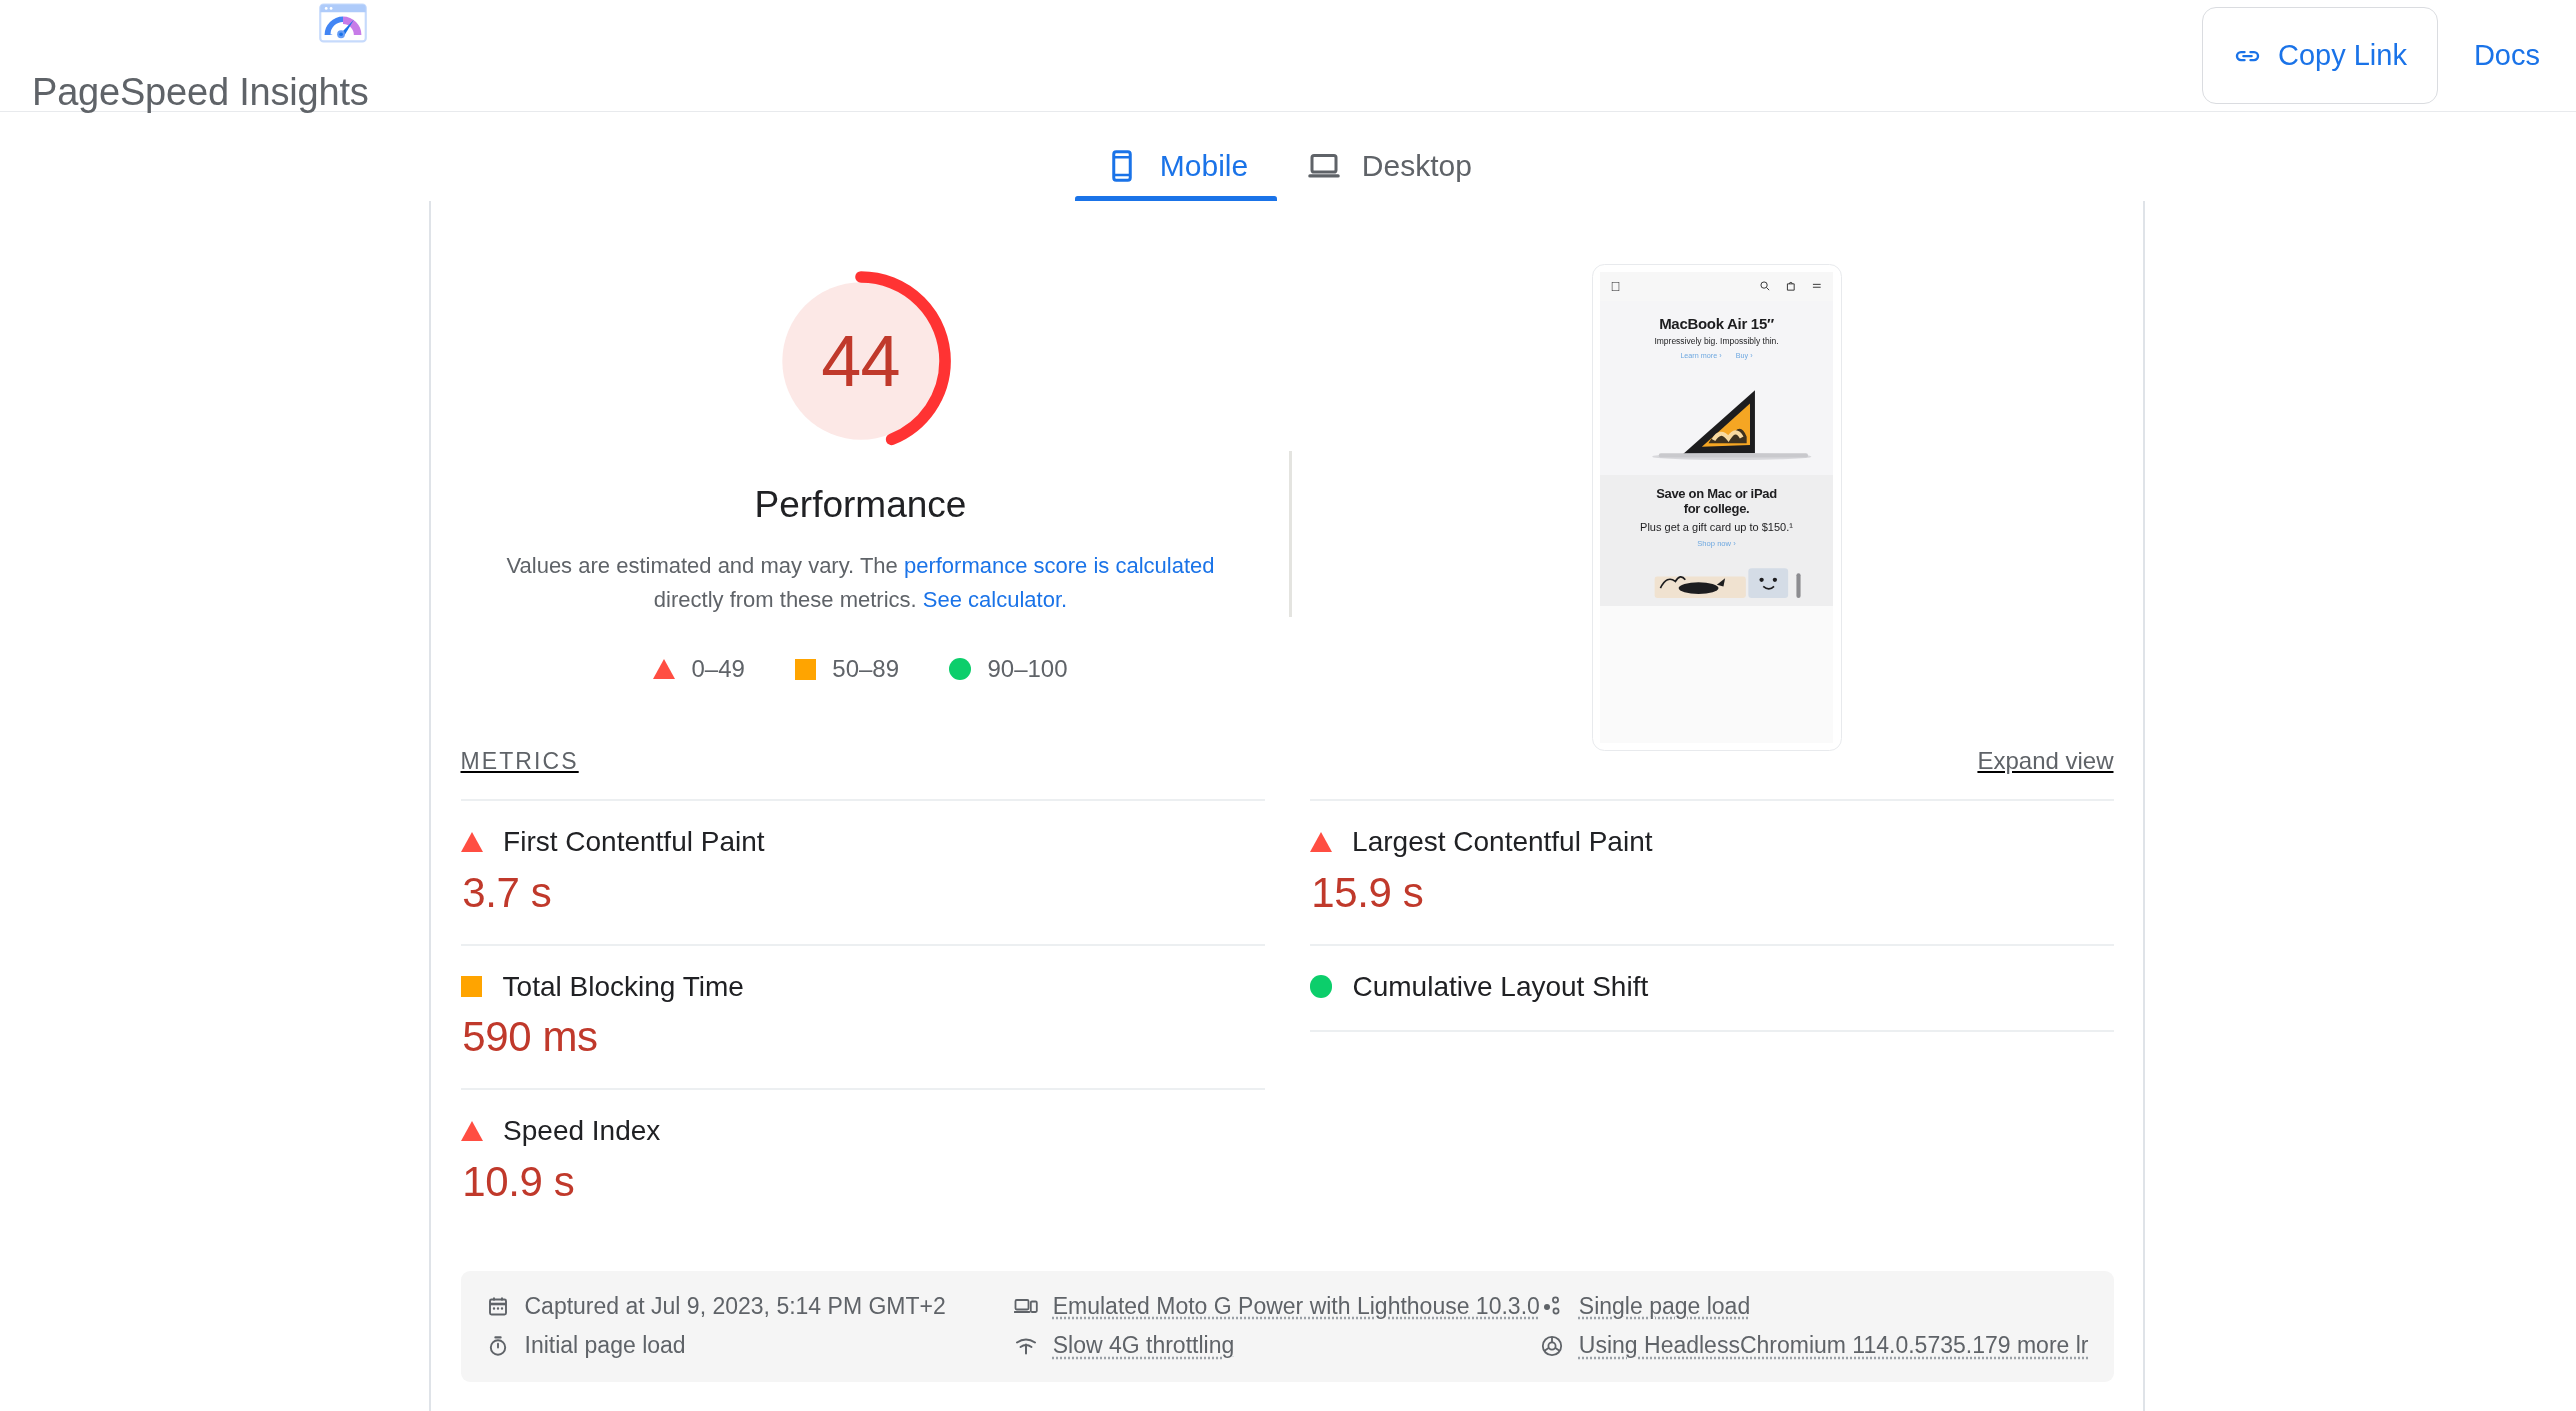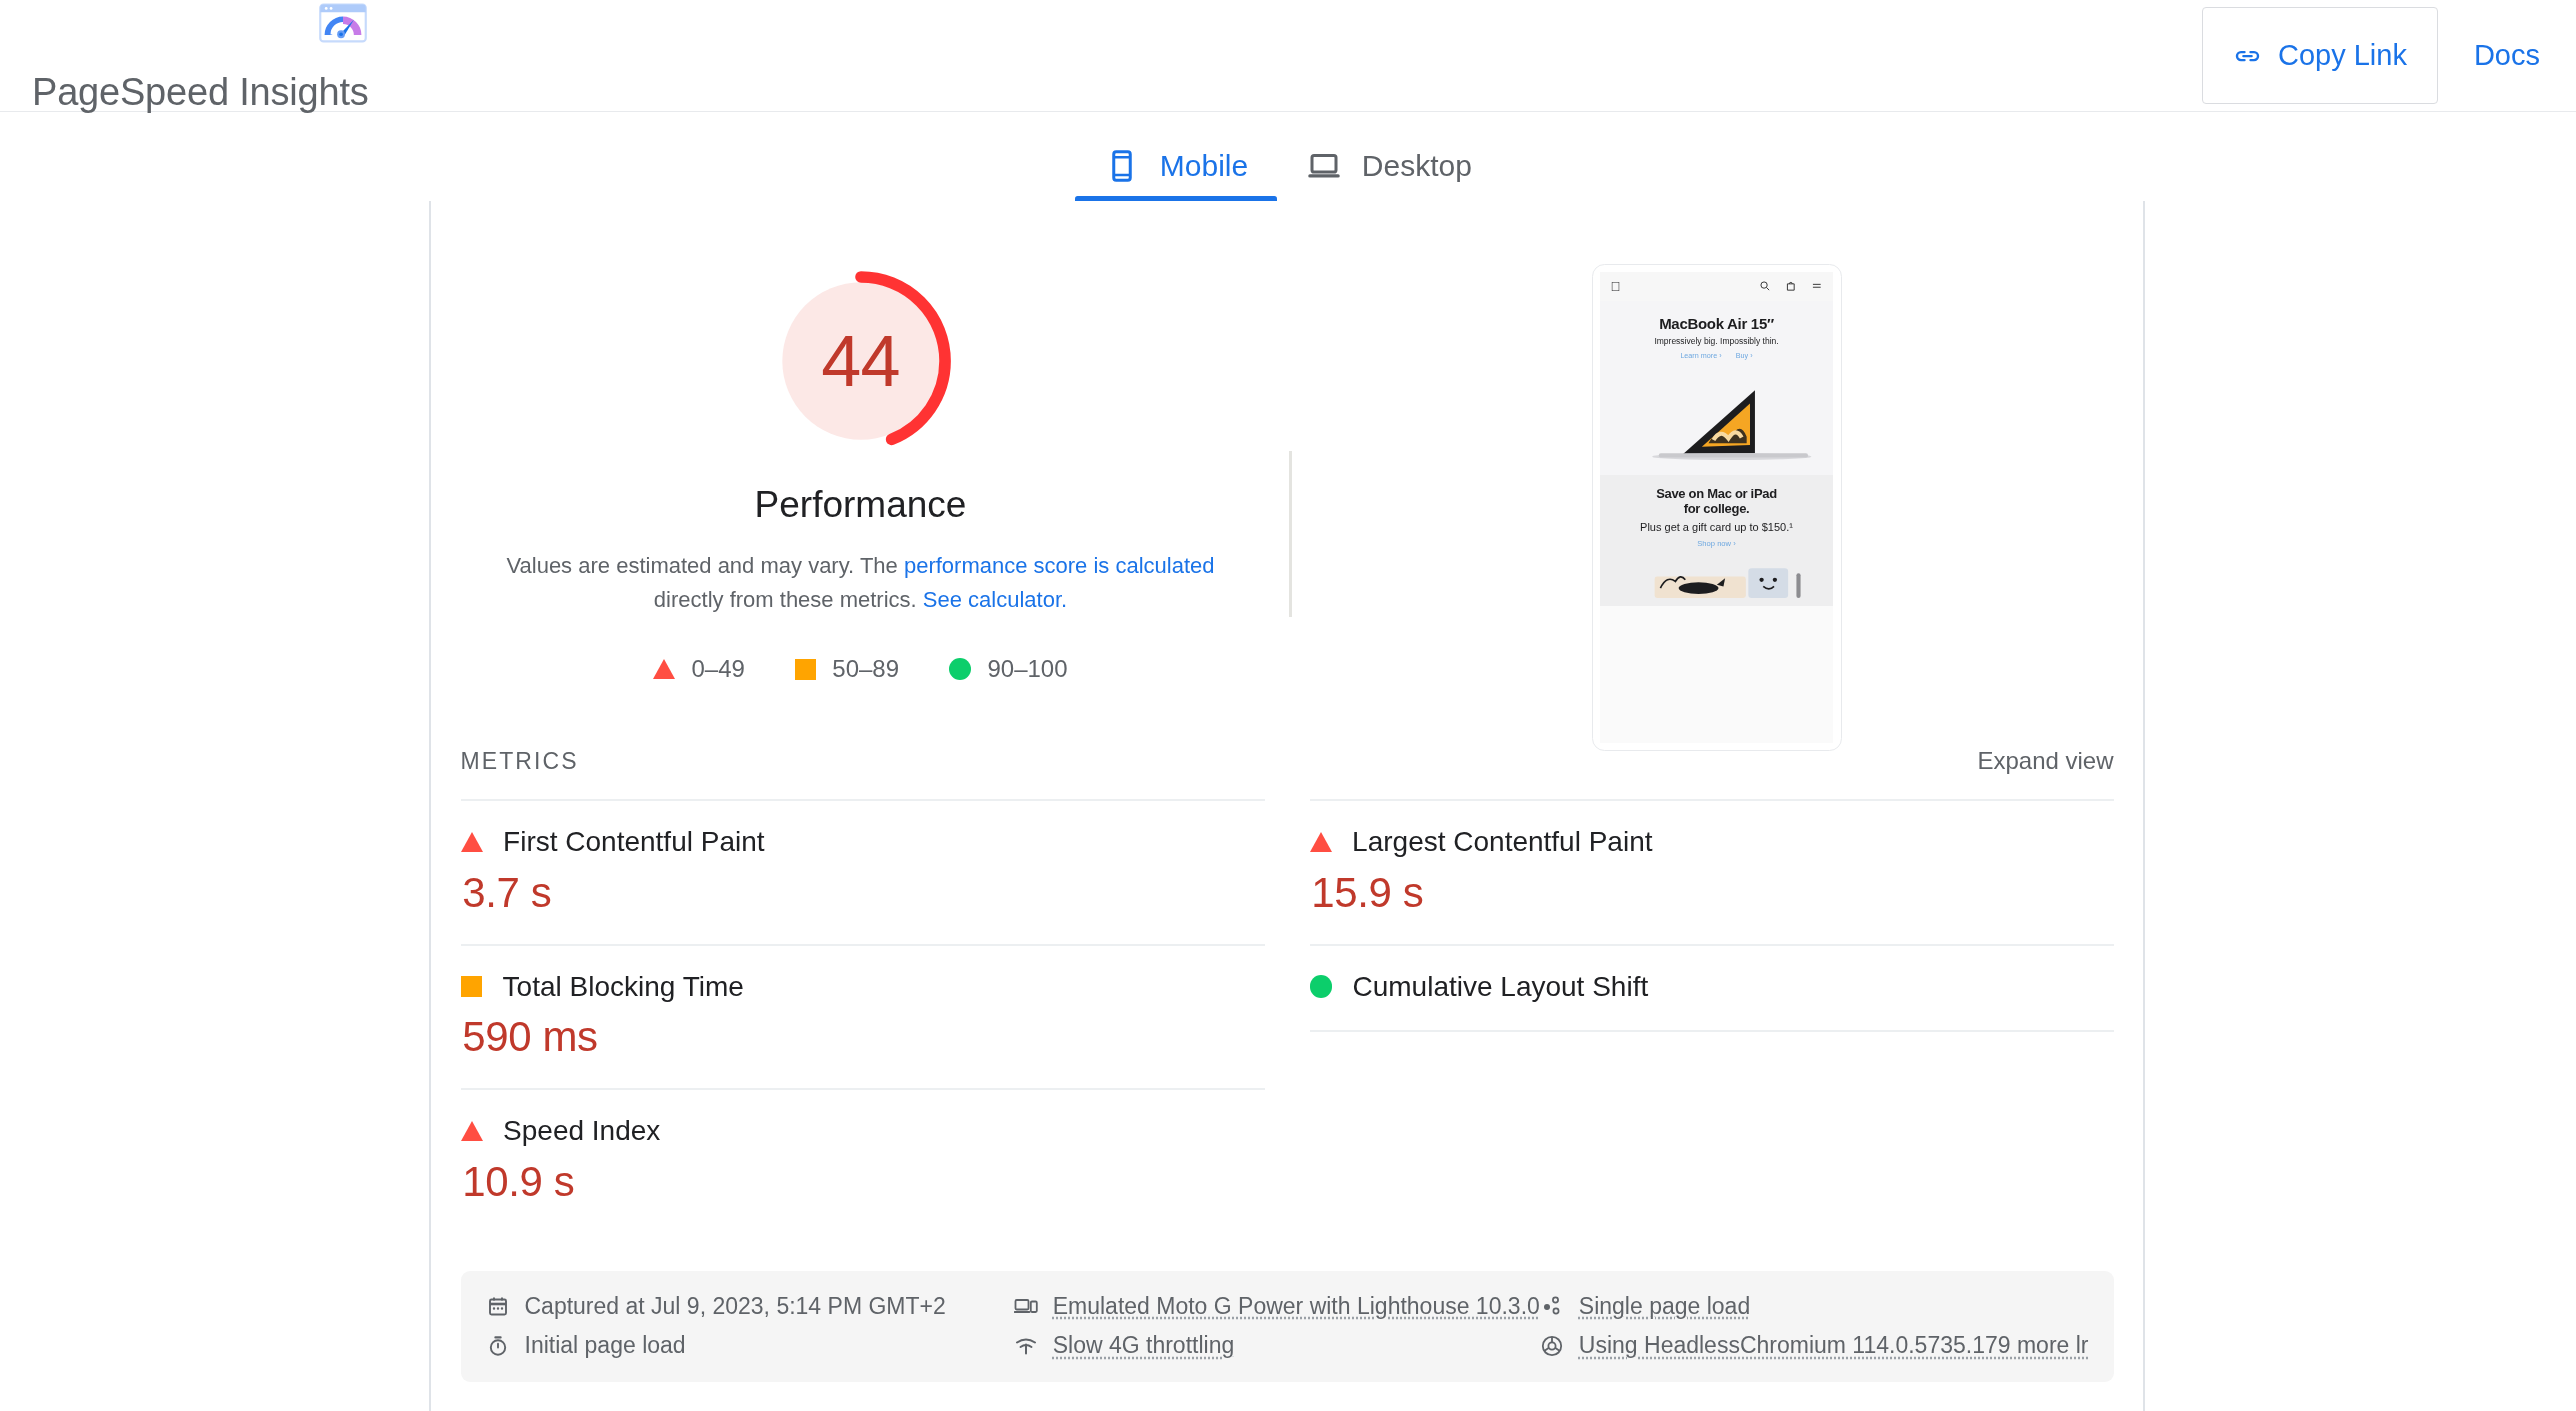--- a/index.html
+++ b/index.html
@@ -30,21 +30,21 @@
   }
   .topbar-right {
     margin-left: auto;
     display: flex;
     align-items: center;
     gap: 36px;
   }
   .copy-link-btn {
     display: flex; align-items: center; gap: 16px;
     border: 1.8px solid #dadce0;
-    border-radius: 4px;
+    border-radius: 14px;
     padding: 31px 30px;
     background: #fff;
     cursor: pointer;
   }
   .copy-link-btn .lbl {
     font-size: 29px; color: #1a73e8; white-space: nowrap;
   }
   .link-icon { width: 29px; height: 29px; display: block; }
   .docs-link {
     font-size: 29px; color: #1a73e8;
@@ -203,20 +203,21 @@
   .ap-h2 { font-size: 13px; font-weight: bold; color: #1d1d1f; line-height: 1.15; letter-spacing: -0.3px; }
   .ap-fine { font-size: 11px; color: #1d1d1f; margin-top: 4.5px; }
   .ap-shop { font-size: 7.6px; color: #6ea8e0; margin-top: 5.4px; }
   .ap-illus { height: 47px; margin-top: 5.4px; position: relative; }
 
   
   .metrics-head {
     display: flex; align-items: baseline;
     padding: 0 29.5px 0 29.5px;
     height: 52px;
+    text-decoration: underline;
   }
   .metrics-label {
     font-size: 23px;
     letter-spacing: 2.1px;
     color: #5f6368;
   }
   .expand-view {
     margin-left: auto;
     font-size: 24px;
     color: #5f6368;

